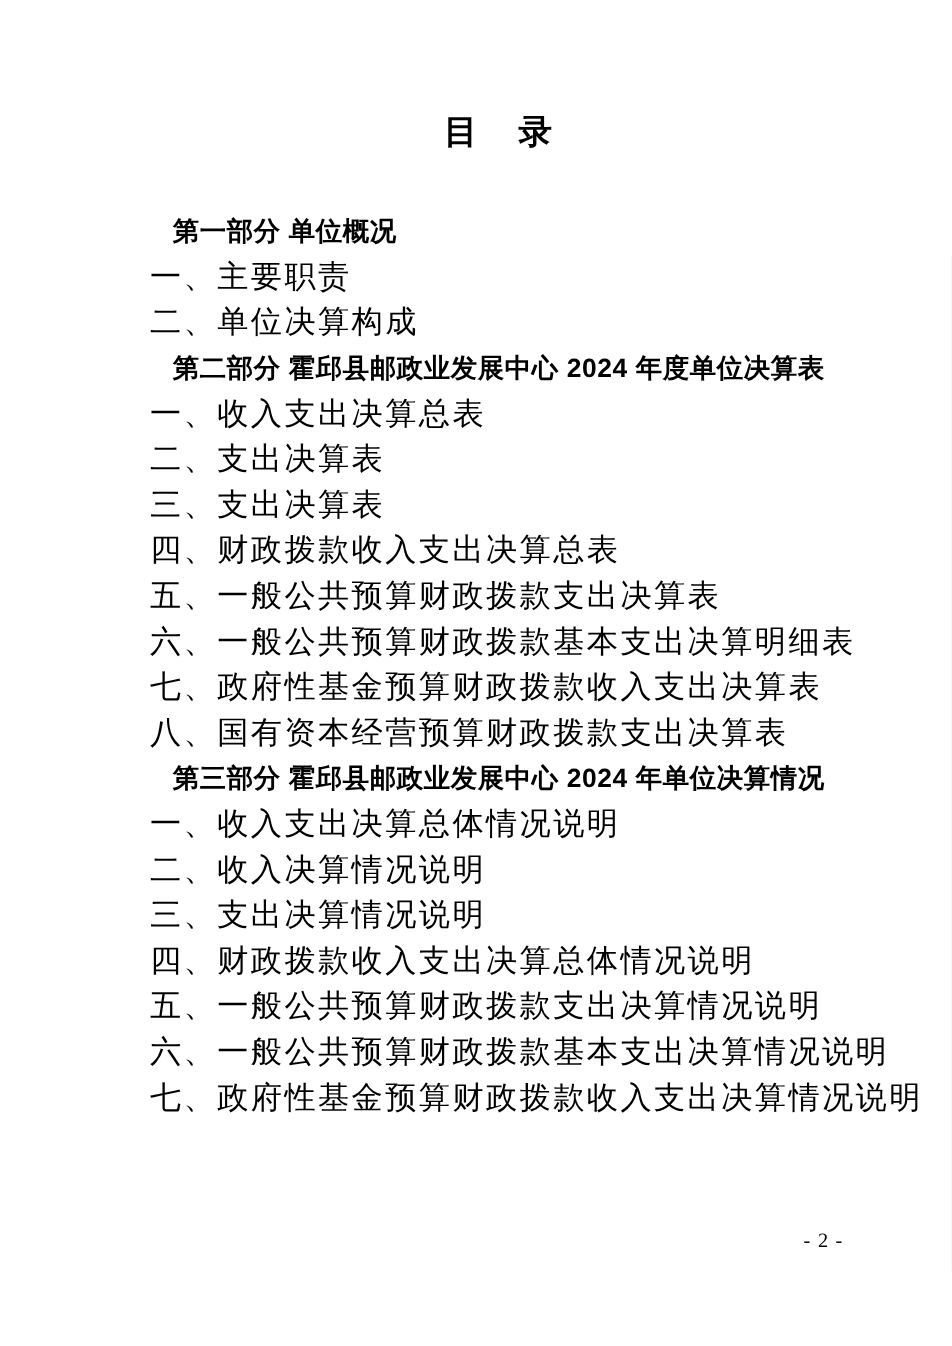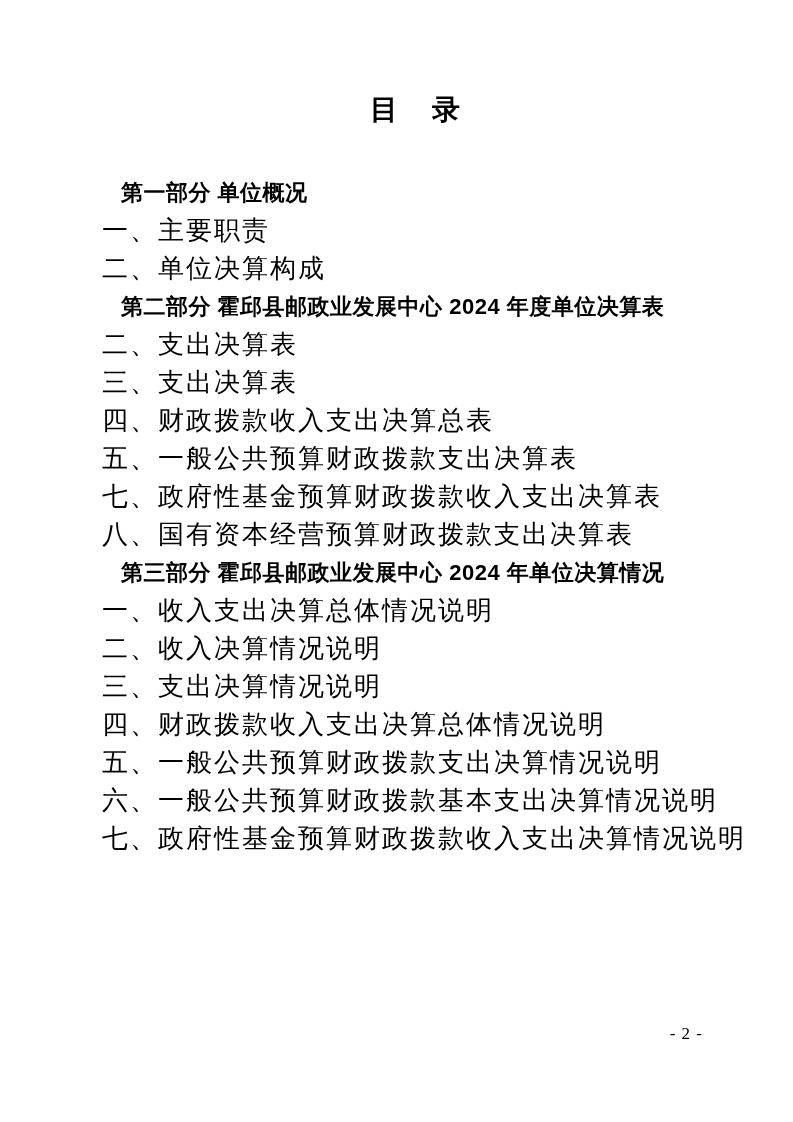--- a/index.html
+++ b/index.html
@@ -22,21 +22,21 @@
     padding-top: 94px;
     text-align: center;
     font-family: "Liberation Sans", "DejaVu Sans", sans-serif;
     font-weight: bold;
     font-size: 28px;
     line-height: 32px;
     letter-spacing: 3px;
   }
   .toc {
     margin-top: 48px;
-    margin-left: 58px;
+    margin-left: 81px;
     margin-right: 95px;
   }
   .sec-heading {
     font-family: "Liberation Sans", "DejaVu Sans", sans-serif;
     font-weight: bold;
     font-size: 22px;
     line-height: 38px;
     padding-left: 43px;
     letter-spacing: 0.5px;
     white-space: nowrap;
@@ -68,24 +68,26 @@
 
   <h1 class="doc-title">目　录</h1>
 
   <div class="toc">
 
     <div class="sec-heading">第一部分 单位概况</div>
     <div class="toc-item">一、主要职责</div>
     <div class="toc-item">二、单位决算构成</div>
 
     <div class="sec-heading">第二部分 霍邱县邮政业发展中心 2024 年度单位决算表</div>
+    <div class="toc-item">一、收入支出决算总表</div>
     <div class="toc-item">二、支出决算表</div>
     <div class="toc-item">三、支出决算表</div>
     <div class="toc-item">四、财政拨款收入支出决算总表</div>
     <div class="toc-item">五、一般公共预算财政拨款支出决算表</div>
+    <div class="toc-item">六、一般公共预算财政拨款基本支出决算明细表</div>
     <div class="toc-item">七、政府性基金预算财政拨款收入支出决算表</div>
     <div class="toc-item">八、国有资本经营预算财政拨款支出决算表</div>
 
     <div class="sec-heading">第三部分 霍邱县邮政业发展中心 2024 年单位决算情况</div>
     <div class="toc-item">一、收入支出决算总体情况说明</div>
     <div class="toc-item">二、收入决算情况说明</div>
     <div class="toc-item">三、支出决算情况说明</div>
     <div class="toc-item">四、财政拨款收入支出决算总体情况说明</div>
     <div class="toc-item">五、一般公共预算财政拨款支出决算情况说明</div>
     <div class="toc-item">六、一般公共预算财政拨款基本支出决算情况说明</div>

